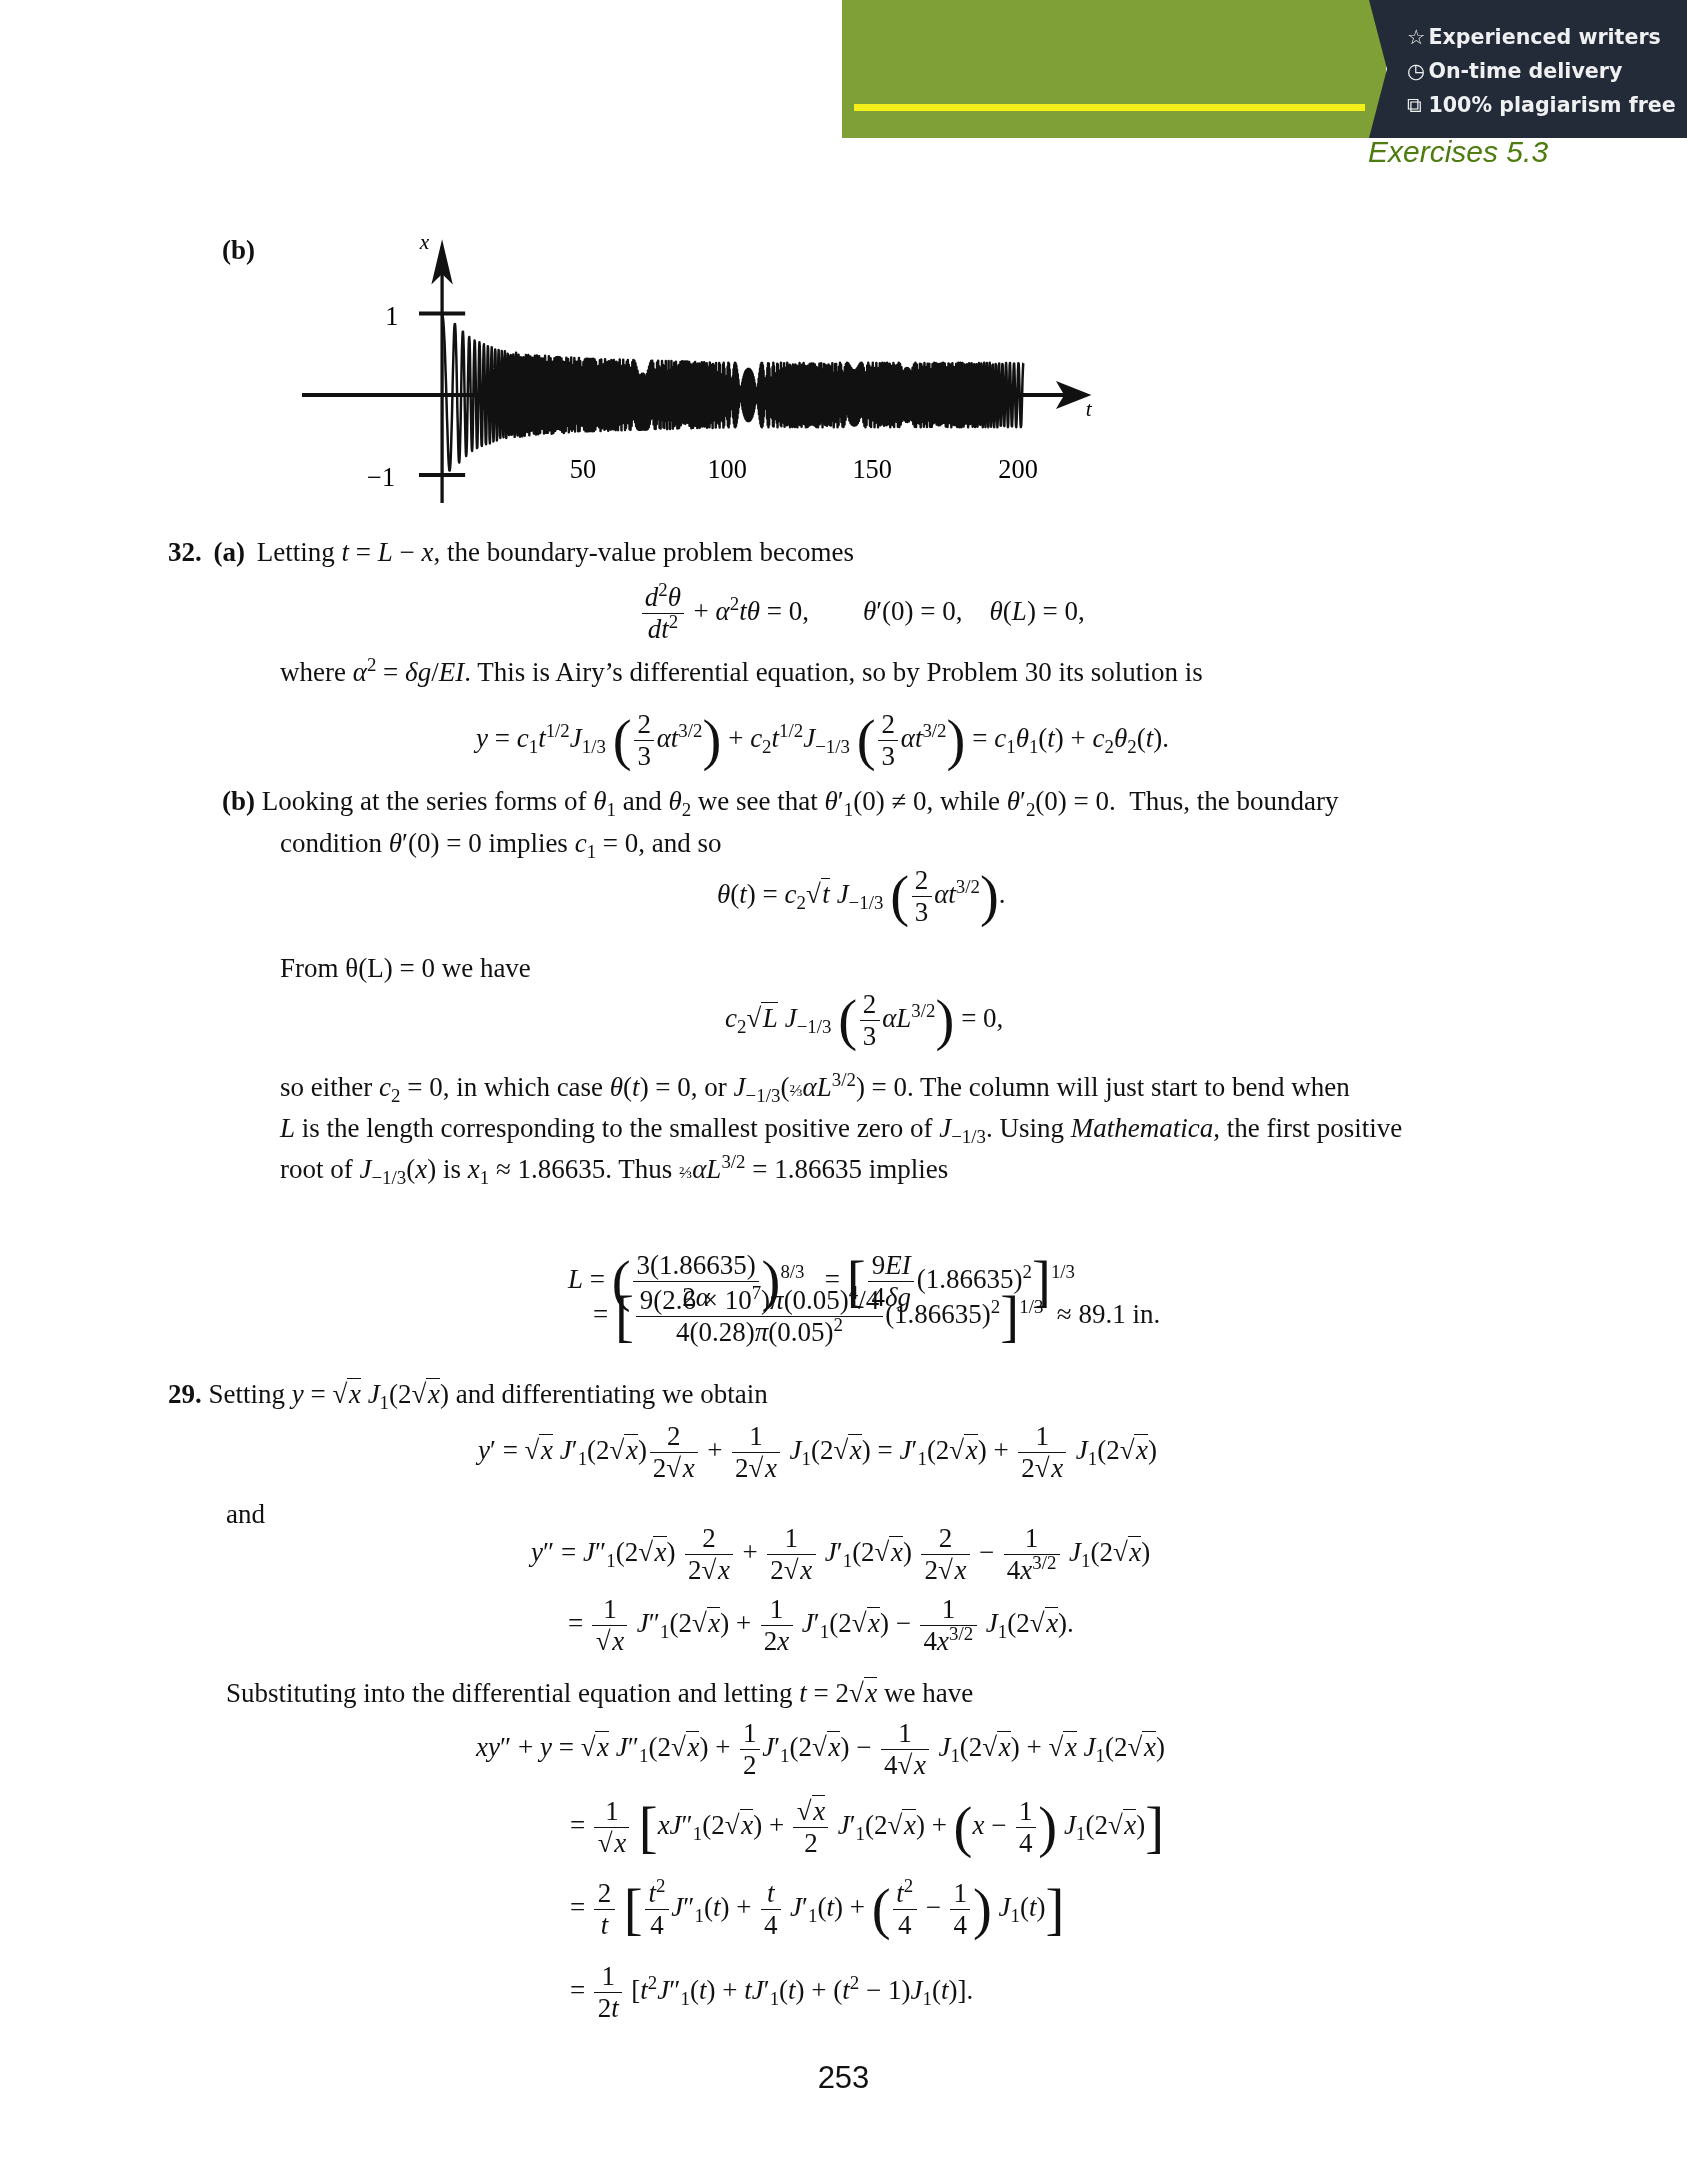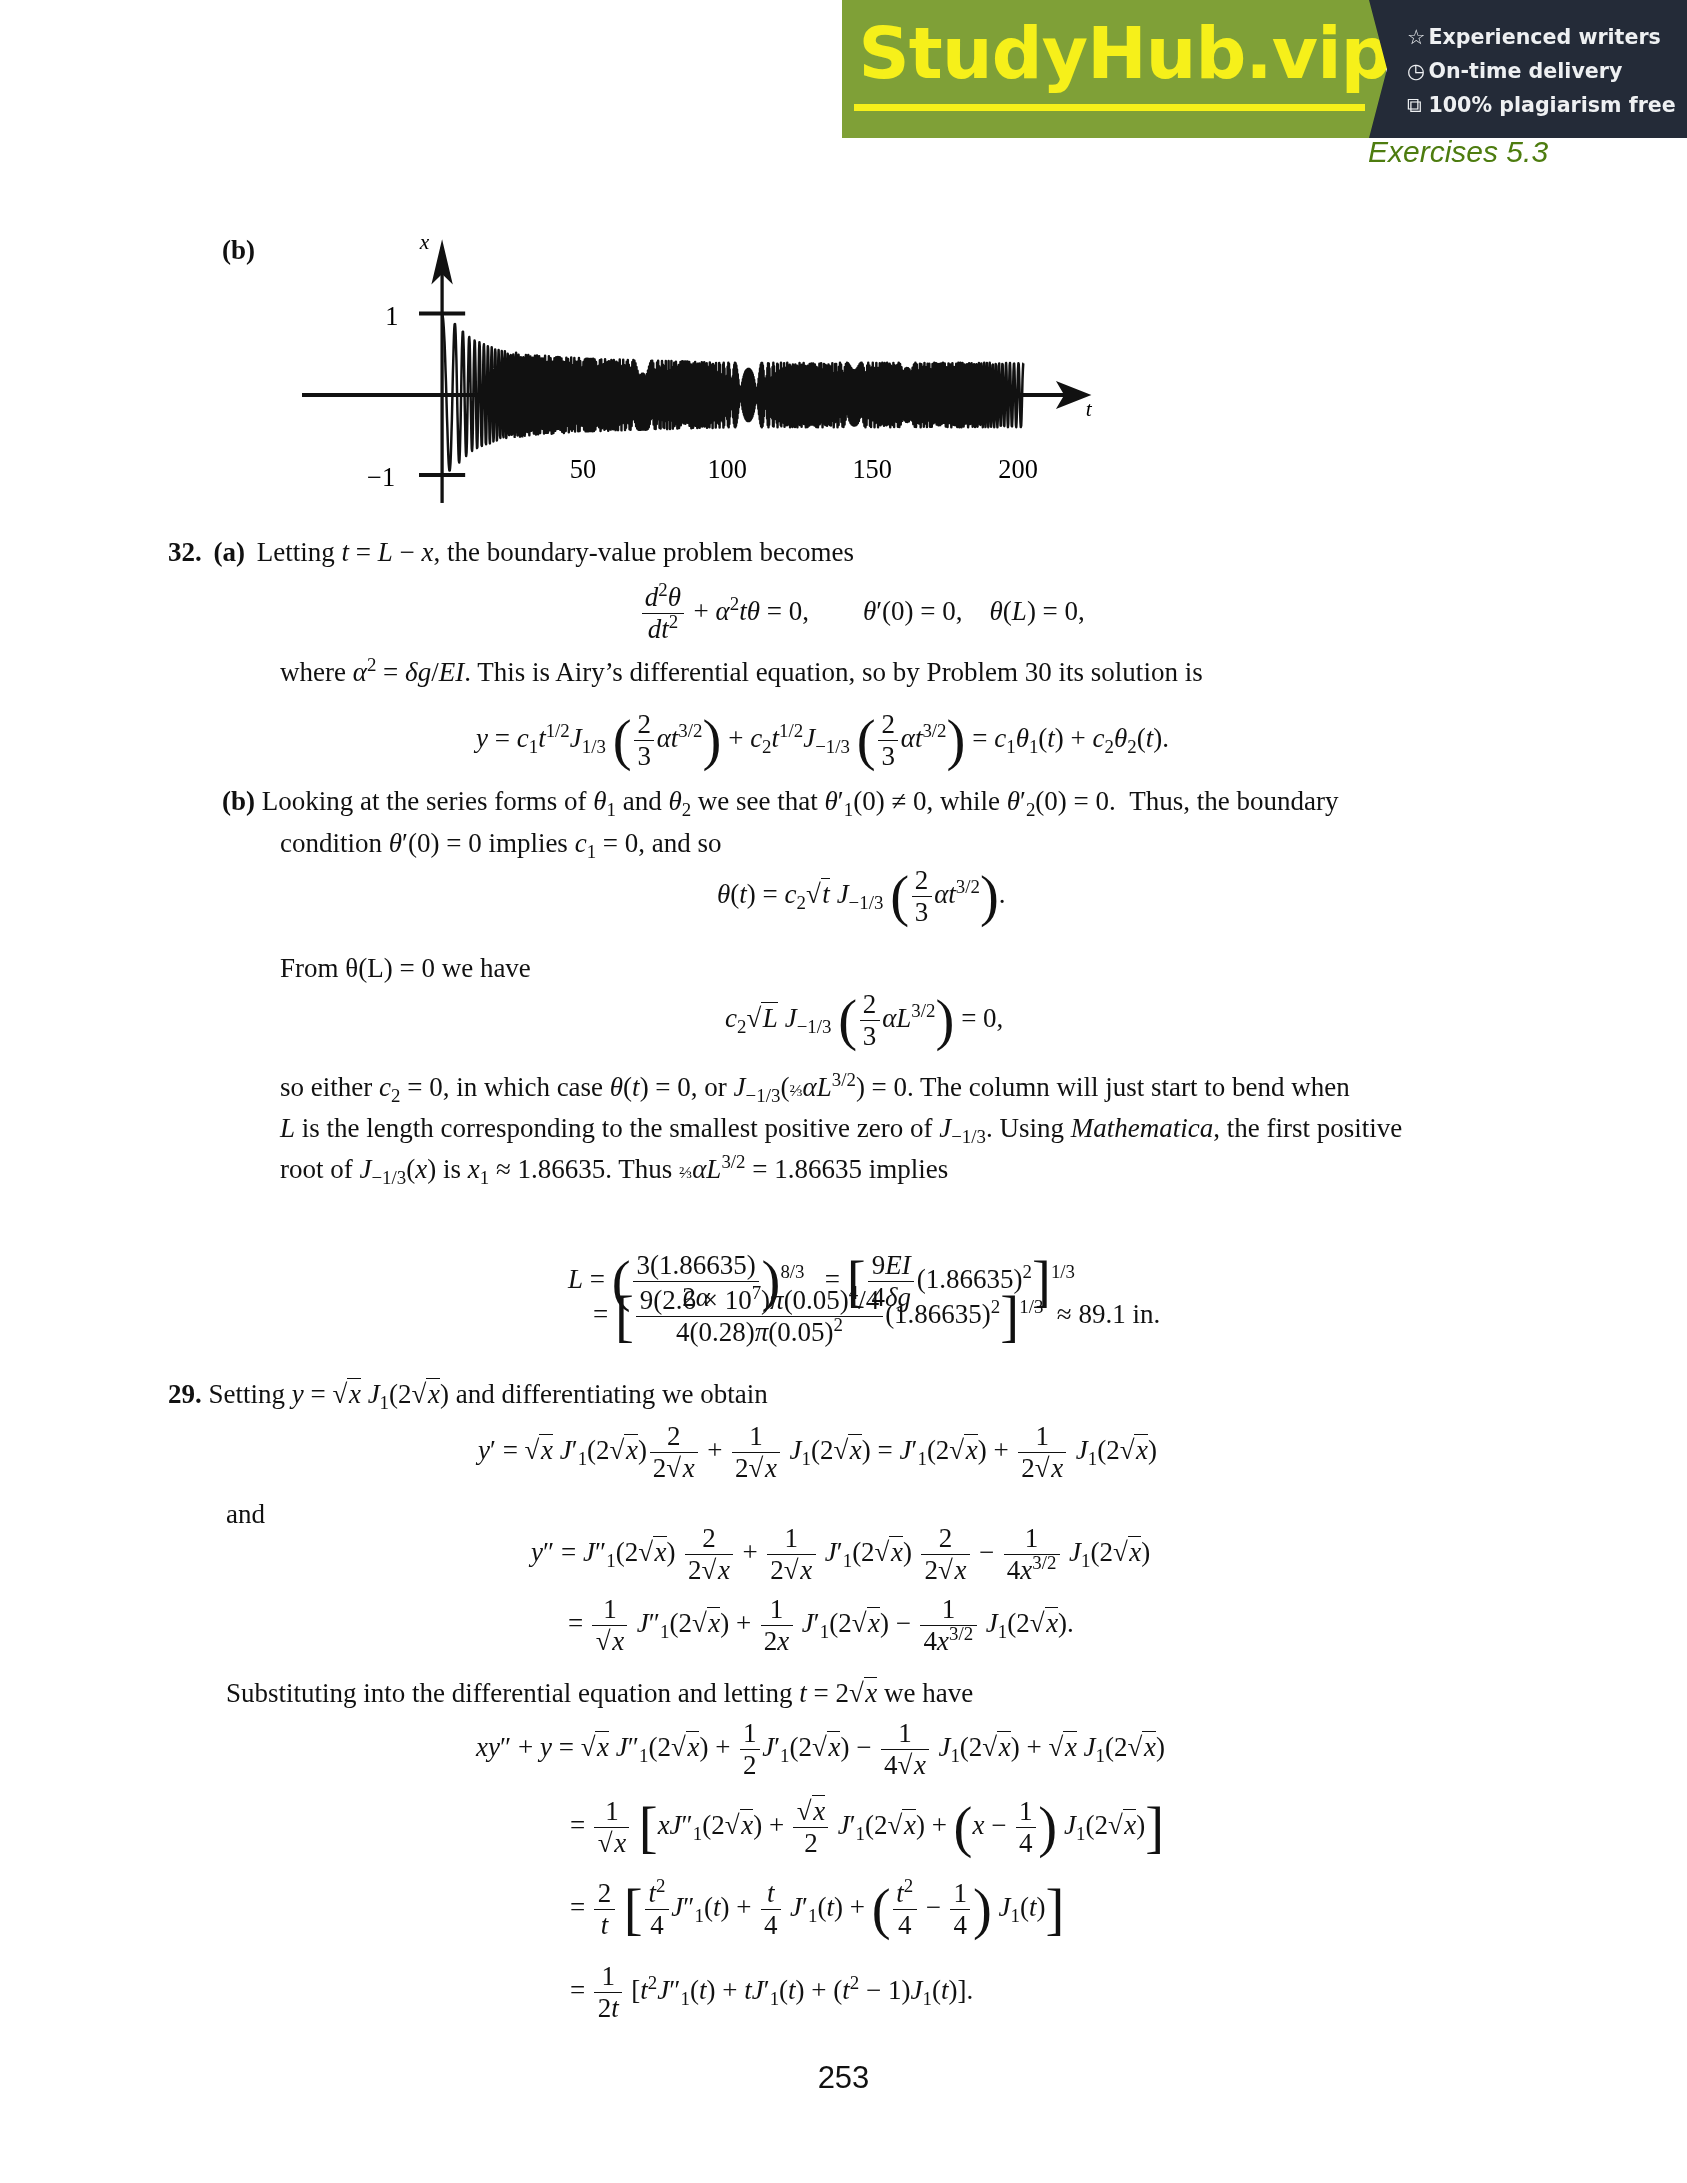--- a/index.html
+++ b/index.html
@@ -34,21 +34,20 @@
   .pagenum { left: 0; width: 1687px; top: 2060px; text-align: center; font-family: "Liberation Sans", sans-serif;
              font-weight: normal; font-size: 31px; }
   
   .chart svg { display: block; }
 </style>
 </head>
 <body>
 
 <div class="abs banner">
   <div class="banner-green">
-    <div class="logo">StudyHub.vip</div>
     <div class="logo-underline" style="width:511px"></div>
   </div>
   <div class="banner-dark"></div>
   <div class="features">
     <div><span class="ic">☆</span><span>Experienced writers</span></div>
     <div><span class="ic">◷</span><span>On-time delivery</span></div>
     <div><span class="ic">⧉</span><span>100% plagiarism free</span></div>
   </div>
 </div>
 

